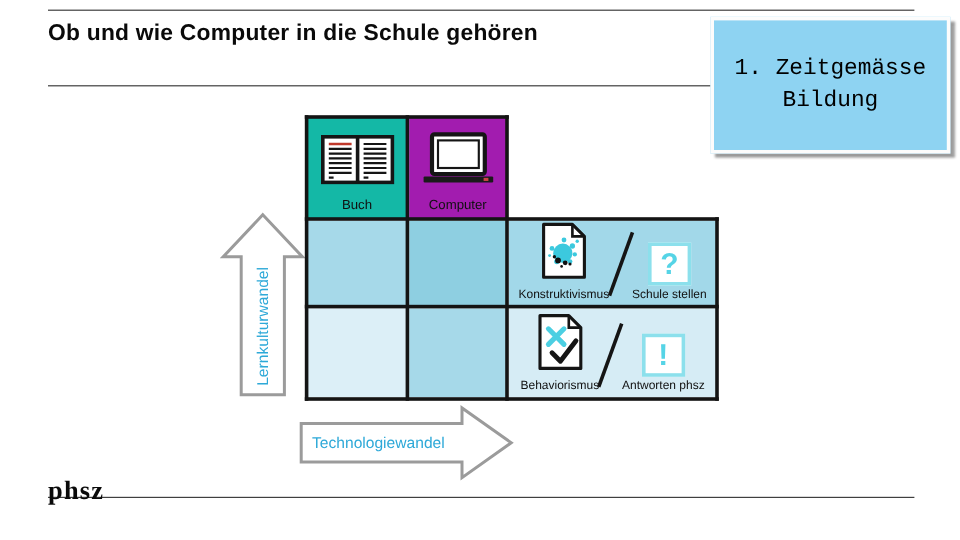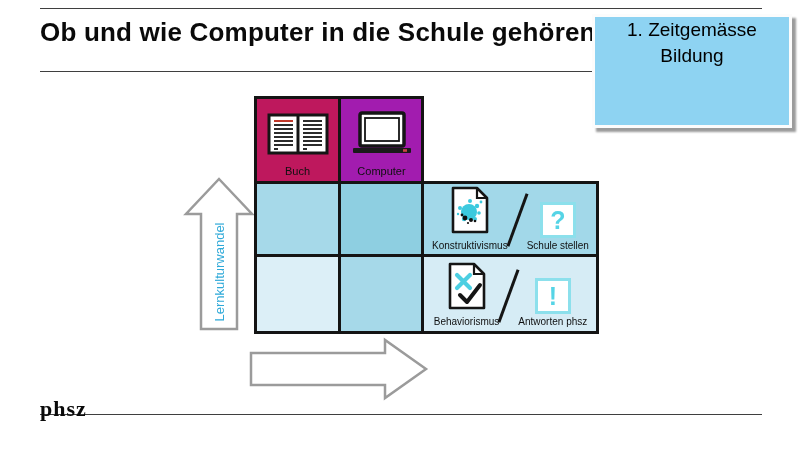--- a/index.html
+++ b/index.html
@@ -4,33 +4,33 @@
 <style>
   html,body{margin:0;padding:0;}
   body{
     width:800px;height:450px;position:relative;background:#ffffff;
     font-family:"Liberation Sans", sans-serif;overflow:hidden;color:#0a0a0a;
   }
   .rule{position:absolute;left:40px;width:722px;height:1px;background:#3f3f3f;}
   #rule-top{top:8px;}
   #rule-mid{top:71px;}
   #rule-bottom{top:414px;}
-  .title{position:absolute;left:40px;top:17px;font-size:26px;font-weight:bold;letter-spacing:.2px;white-space:nowrap;}
+  .title{position:absolute;left:40px;top:17px;font-size:19px;font-weight:bold;letter-spacing:.2px;white-space:nowrap;}
   .footer-logo{position:absolute;left:40px;top:396px;font-size:22px;font-weight:bold;letter-spacing:1px;font-family:Liberation Serif, serif;}
 
   .topic-box{
     position:absolute;left:592px;top:14px;width:200px;height:114px;box-sizing:border-box;
     background:#8ed3f2;border:3px solid #fcfcfc;box-shadow:4px 4px 2px #9b9b9b;
-    display:flex;align-items:flex-start;justify-content:center;text-align:center;
-    font-size:19px;line-height:1.35;color:#000;padding:0 14px;z-index:5;
+    display:flex;align-items:center;justify-content:center;text-align:center;
+    font-size:19px;line-height:1.35;color:#000;padding:0 14px;z-index:5;font-family:Liberation Mono, monospace;
   }
 
   
   .cell{position:absolute;box-sizing:border-box;}
-  #r1c1{left:256px;top:98px;width:83px;height:84px;background:#be185d;}
+  #r1c1{left:256px;top:98px;width:83px;height:84px;background:#14b8a6;}
   #r1c2{left:341px;top:98px;width:81px;height:84px;background:#a21caf;}
   #r2c1{left:256px;top:184px;width:83px;height:71px;background:#a6d9e9;}
   #r2c2{left:341px;top:184px;width:81px;height:71px;background:#8ecfe1;}
   #r2c3{left:424px;top:184px;width:173px;height:71px;background:#a2d8e9;}
   #r3c1{left:256px;top:257px;width:83px;height:74px;background:#dceff7;}
   #r3c2{left:341px;top:257px;width:81px;height:74px;background:#a6d9e9;}
   #r3c3{left:424px;top:257px;width:173px;height:74px;background:#d6ecf5;}
 
   .gl{position:absolute;background:#141414;z-index:2;}
   #gv1{left:254px;top:96px;width:3px;height:238px;}
@@ -189,16 +189,17 @@
   <svg width="72" height="156" viewBox="0 0 72 156">
     <polygon points="36,3 69,38 54,38 54,153 18,153 18,38 3,38" fill="#ffffff" stroke="#9b9b9b" stroke-width="2.5" stroke-linejoin="miter"></polygon>
   </svg>
   <span class="arrow-text">Lernkulturwandel</span>
 </div>
 
 <div class="h-arrow">
   <svg width="182" height="64" viewBox="0 0 182 64">
     <polygon points="3,16 137,16 137,3 178,32 137,61 137,48 3,48" fill="#ffffff" stroke="#9b9b9b" stroke-width="2.5" stroke-linejoin="miter"></polygon>
   </svg>
+  <span class="arrow-text">Technologiewandel</span>
 </div>
 
 <div class="rule" id="rule-bottom"></div>
 <div class="footer-logo">phsz</div>
 
 </body></html>

